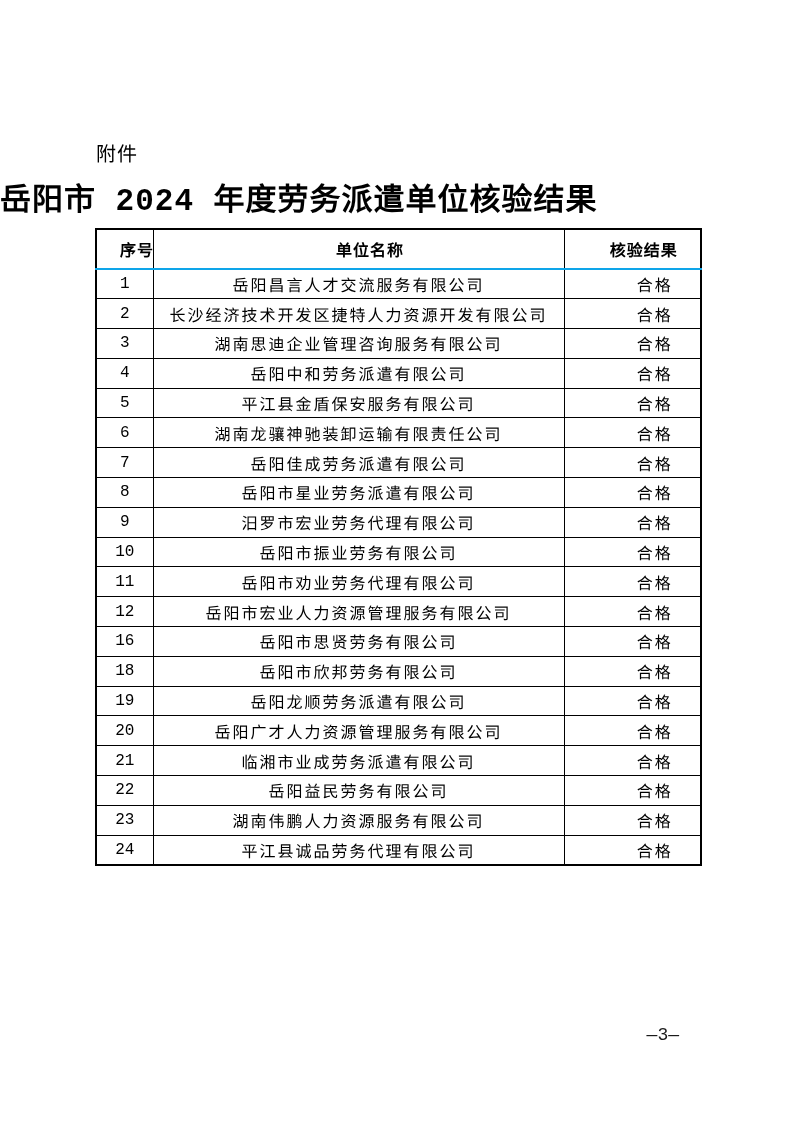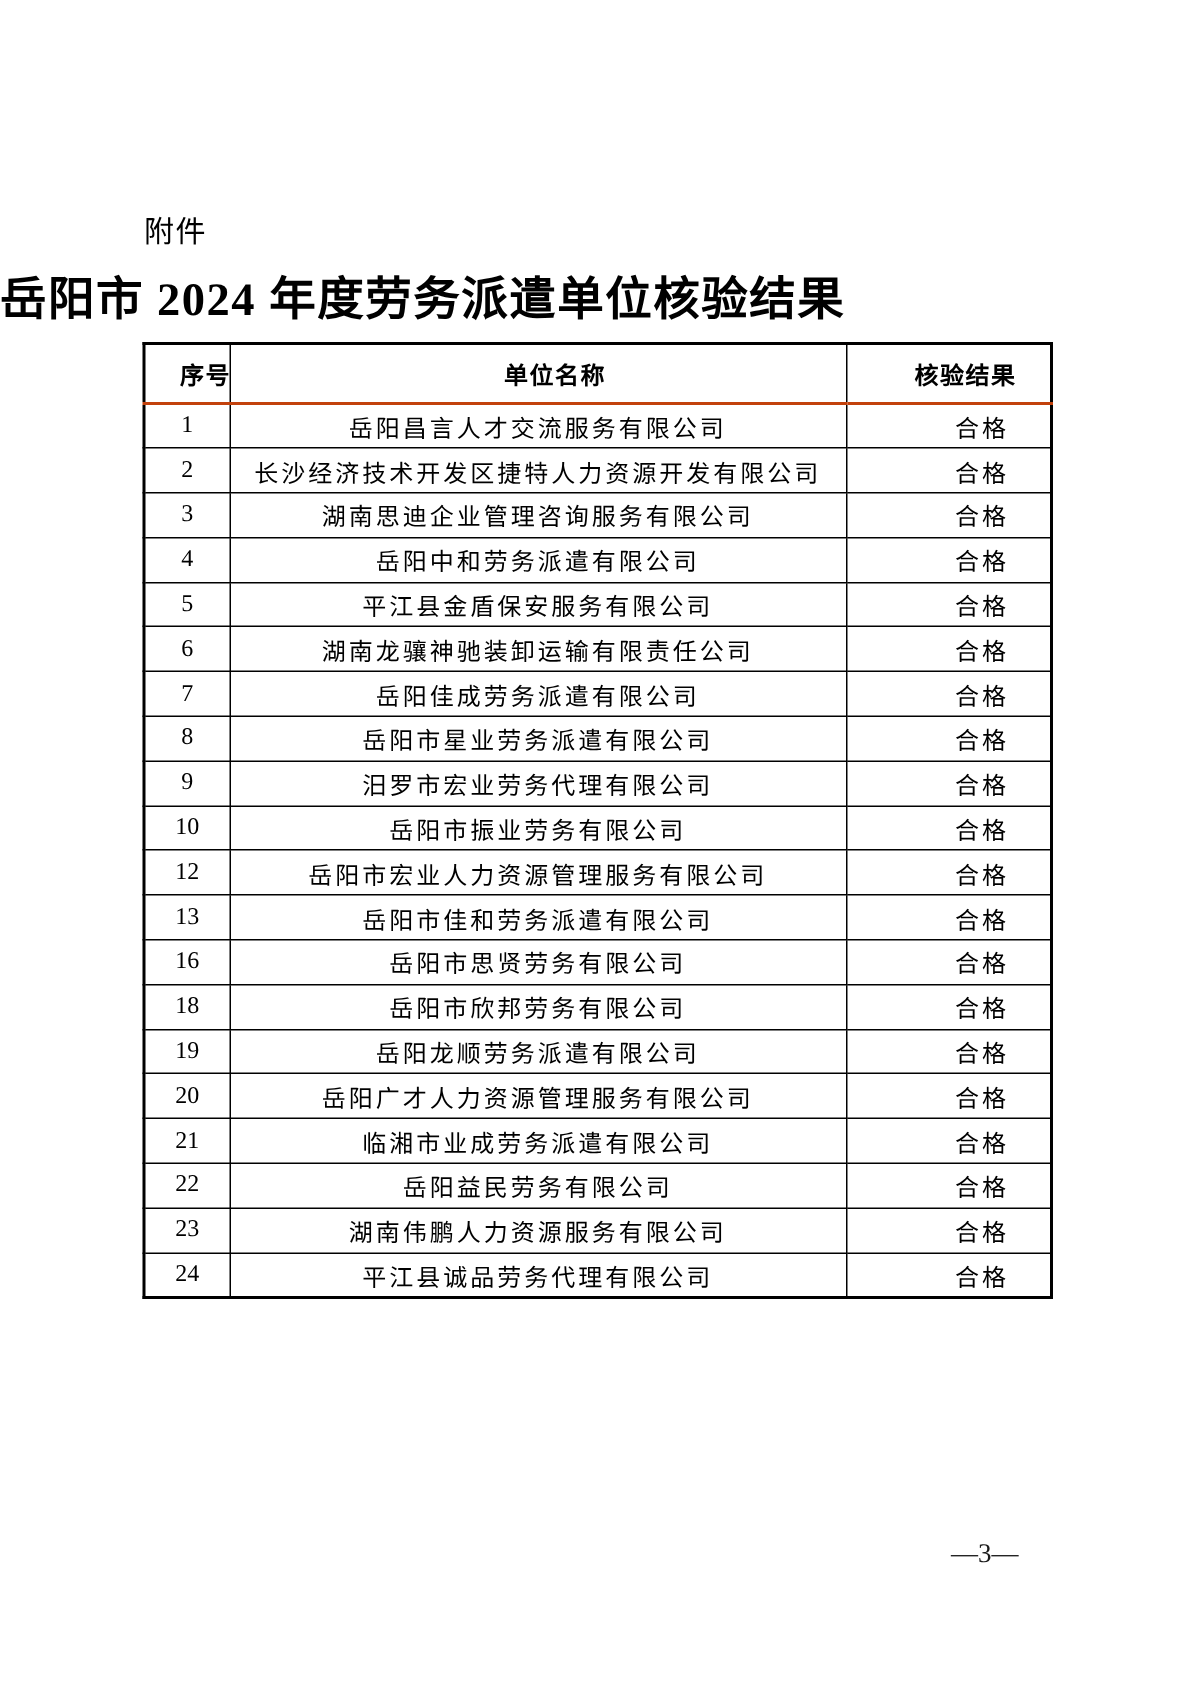--- a/index.html
+++ b/index.html
@@ -10,20 +10,21 @@
     font-family: "Liberation Serif", "DejaVu Serif", serif;
     color: #000000;
     position: relative;
     overflow: hidden;
   }
   .page {
     position: relative;
     width: 793px;
     height: 1122px;
     background: #ffffff;
+    font-family: Liberation Mono, monospace;
   }
   .attachment-label {
     position: absolute;
     left: 96px;
     top: 138px;
     font-size: 20px;
     letter-spacing: 1px;
     color: #000000;
   }
   .doc-title {
@@ -56,21 +57,21 @@
     text-align: center;
     vertical-align: middle;
     font-size: 16px;
     overflow: hidden;
     white-space: nowrap;
   }
   table.result-table thead th {
     height: 40px;
     font-weight: bold;
     letter-spacing: 1px;
-    border-bottom: 2px solid #c2410c;
+    border-bottom: 2px solid #0ea5e9;
     padding-left: 23px;
   }
   table.result-table tbody td {
     height: 29.8px;
     font-weight: normal;
   }
   td.cell-no {
     font-size: 16px;
     letter-spacing: 0;
   }
@@ -167,32 +168,32 @@
     <td class="cell-name">汨罗市宏业劳务代理有限公司</td>
     <td class="cell-result">合格</td>
   </tr>
 
   <tr>
     <td class="cell-no">10</td>
     <td class="cell-name">岳阳市振业劳务有限公司</td>
     <td class="cell-result">合格</td>
   </tr>
 
+  <tr>
+    <td class="cell-no">11</td>
+    <td class="cell-name">岳阳市劝业劳务代理有限公司</td>
+    <td class="cell-result">合格</td>
+  </tr>
 
   <tr>
     <td class="cell-no">12</td>
     <td class="cell-name">岳阳市宏业人力资源管理服务有限公司</td>
     <td class="cell-result">合格</td>
   </tr>
 
-  <tr>
-    <td class="cell-no">13</td>
-    <td class="cell-name">岳阳市佳和劳务派遣有限公司</td>
-    <td class="cell-result">合格</td>
-  </tr>
 
 
 
   <tr>
     <td class="cell-no">16</td>
     <td class="cell-name">岳阳市思贤劳务有限公司</td>
     <td class="cell-result">合格</td>
   </tr>
 
 

